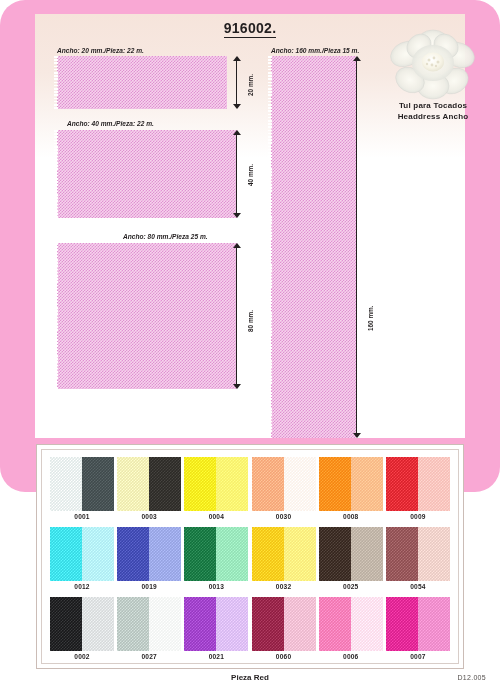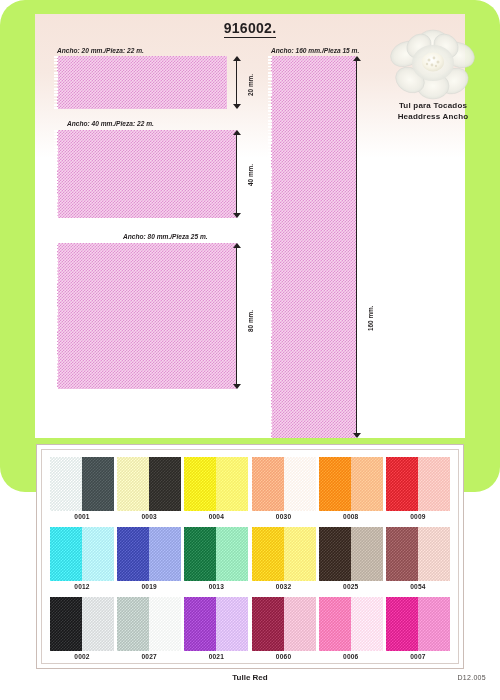--- a/index.html
+++ b/index.html
@@ -10,21 +10,21 @@
     width: 500px;
     height: 700px;
     background: #ffffff;
     font-family: "Liberation Sans", sans-serif;
     overflow: hidden;
   }
   #page {
     position: relative;
     width: 500px;
     height: 492px;
-    background: #bef264;
+    background: #f9a8d4;
     border-radius: 25px;
   }
 
   
   #main-panel {
     position: absolute;
     left: 35px;
     top: 14px;
     width: 430px;
     height: 424px;
@@ -432,16 +432,16 @@
             <div class="pswatch">
               <div class="phalf" style="background-color: rgb(216, 29, 140); background-image: linear-gradient(45deg, rgb(250, 63, 174) 25%, transparent 25%, transparent 75%, rgb(250, 63, 174) 75%), linear-gradient(45deg, rgb(250, 63, 174) 25%, transparent 25%, transparent 75%, rgb(250, 63, 174) 75%); background-size: 3px 3px; background-position: 0px 0px, 1.5px 1.5px;"></div>
               <div class="phalf" style="background-color: rgb(233, 135, 197); background-image: linear-gradient(45deg, rgb(255, 161, 223) 25%, transparent 25%, transparent 75%, rgb(255, 161, 223) 75%), linear-gradient(45deg, rgb(255, 161, 223) 25%, transparent 25%, transparent 75%, rgb(255, 161, 223) 75%); background-size: 3px 3px; background-position: 0px 0px, 1.5px 1.5px;"></div>
             </div>
             <div class="pcode">0007</div>
           </div>
         </div>
     </div>
   </div>
 
-  <div id="footer-name">Tulle Red</div>
+  <div id="footer-name">Pieza Red</div>
   <div id="footer-ref">D12.005</div>
 
 </div>
 
 </body></html>

